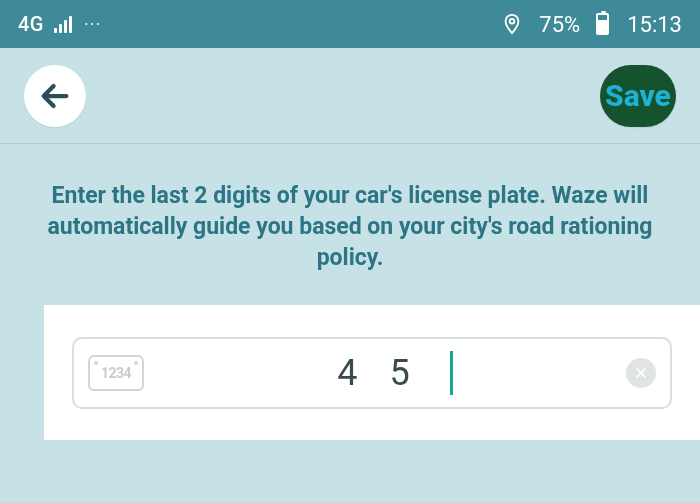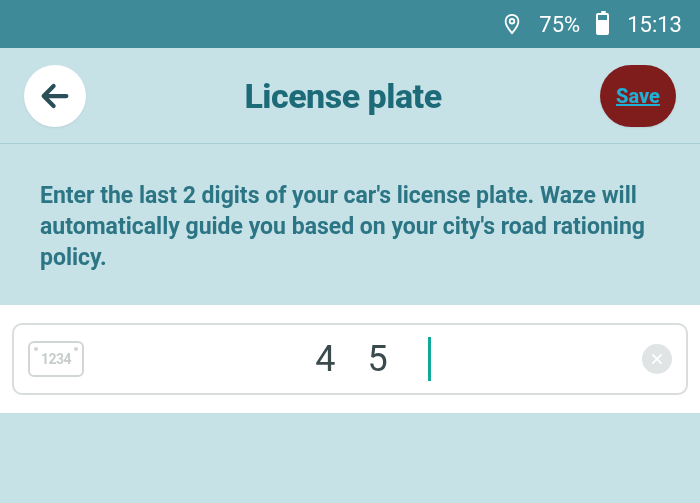--- a/index.html
+++ b/index.html
@@ -84,43 +84,44 @@
     .back-btn svg { stroke: #2b4f58; }
     .page-title {
       font-size: 34px;
       font-weight: 800;
       color: #1d6b79;
       letter-spacing: -0.5px;
     }
     .save-btn {
       width: 76px; height: 62px;
       border-radius: 40px;
-      background: #7f1d1d;
+      background: #14532d;
       display: flex;
       align-items: center;
       justify-content: center;
       color: #1eb0d6;
-      font-size: 20px;
+      font-size: 30px;
       font-weight: 800;
       box-shadow: 0 1px 2px rgba(0,0,0,.08);
-      text-decoration: underline;
     }
     .instruction {
       padding: 36px 40px 32px;
+      text-align: center;
       color: #2c7584;
       font-size: 23px;
       font-weight: 700;
       line-height: 1.35;
     }
     .input-section {
       background: #fff;
-      height: 108px;
-      display: flex;
-      align-items: center;
-      padding: 0 12px;
+      height: 135px;
+      display: flex;
+      align-items: center;
+      padding: 0 28px;
+      margin-left: 44px;
     }
     .input-box {
       flex: 1;
       height: 72px;
       border: 2px solid #d9dddd;
       border-radius: 10px;
       display: flex;
       align-items: center;
       padding: 0 14px;
       gap: 16px;
@@ -175,20 +176,30 @@
       display:flex;align-items:center;justify-content:center;
       color:#fff;
       margin-left: 12px;
     }
     .clear-btn svg { stroke:#fff; }
   </style>
 </head>
 <body>
 
 <div class="status-bar">
+  <div class="status-left">
+    <span class="status-4g">4G</span>
+    <span class="signal-bars">
+      <span></span>
+        <span></span>
+        <span></span>
+        <span></span>
+    </span>
+    <span class="dots">···</span>
+  </div>
   <div class="status-right">
     <span class="loc-icon">
       <svg width="22" height="22" viewBox="0 0 24 24" fill="none" stroke="#fff" stroke-width="2">
         <path d="M12 2 C8 2 5 5 5 9 c0 5 7 13 7 13 s7-8 7-13 c0-4-3-7-7-7z"></path>
         <circle cx="12" cy="9" r="2.5"></circle>
       </svg>
     </span>
     <span class="battery-pct">75%</span>
     <span class="battery-icon">
         <span class="battery-fill"></span>
@@ -197,21 +208,20 @@
   </div>
 </div>
 
 <div class="app-header">
   <div class="back-btn">
     <svg width="34" height="34" viewBox="0 0 24 24" fill="none" stroke-width="3" stroke-linecap="round" stroke-linejoin="round">
       <line x1="20" y1="12" x2="5" y2="12"></line>
       <polyline points="11 5 4 12 11 19"></polyline>
     </svg>
   </div>
-  <div class="page-title">License plate</div>
   <div class="save-btn">Save</div>
 </div>
 
 <div class="instruction">Enter the last 2 digits of your car's license plate. Waze will automatically guide you based on your city's road rationing policy.</div>
 
 <div class="input-section">
   <div class="input-box">
     <div class="plate-icon">1234</div>
     <div class="plate-value-wrap">
       <span class="plate-value">45</span>

